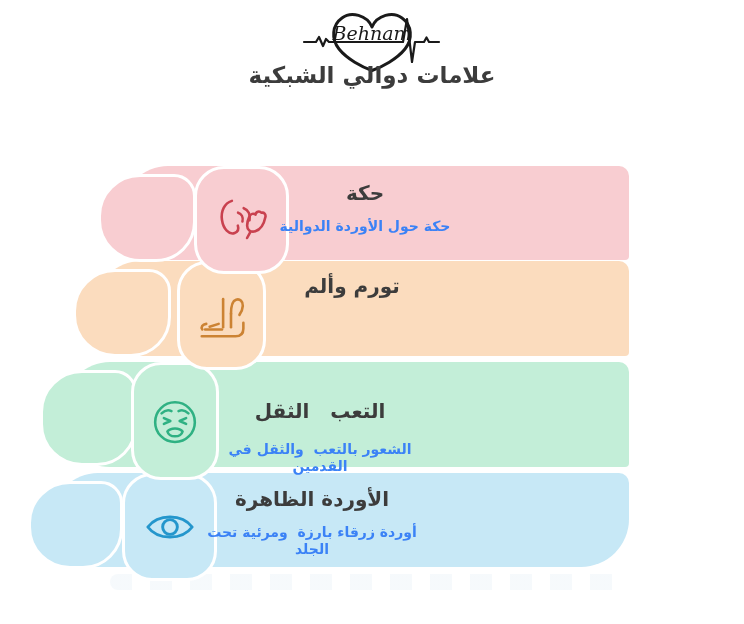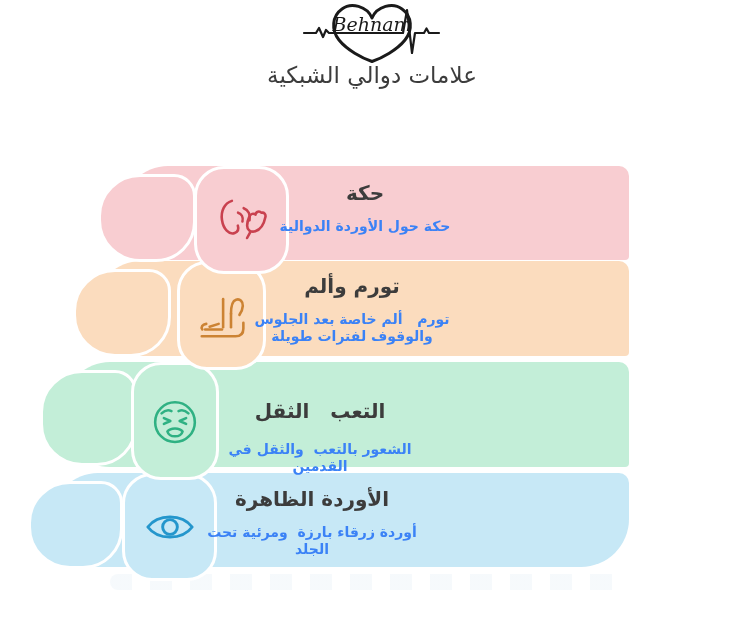--- a/index.html
+++ b/index.html
@@ -1,24 +1,24 @@
 <!DOCTYPE html>
 <html><head>
 <meta charset="utf-8">
 <style>
   html,body{margin:0;padding:0;background:#ffffff;}
   .canvas{
     position:relative;width:744px;height:624px;background:#ffffff;overflow:hidden;
     font-family:"DejaVu Sans","Liberation Sans",sans-serif;
   }
   
-  .logo{position:absolute;left:300px;top:1px;width:144px;height:66px;}
+  .logo{position:absolute;left:300px;top:10px;width:144px;height:66px;}
   .main-title{
     position:absolute;left:0;top:62px;width:744px;text-align:center;
-    font-size:23px;font-weight:400;color:#3c3c3c;direction:rtl;white-space:pre-wrap;
+    font-size:23px;font-weight:700;color:#3c3c3c;direction:rtl;white-space:pre-wrap;
   }
   
   .row{position:absolute;inset:0;}
   .row1{z-index:40;} .row2{z-index:30;} .row3{z-index:20;} .row4{z-index:10;}
   .bar,.cap,.chip{position:absolute;background:var(--c);box-sizing:border-box;}
   .bar{border-radius:46px 10px 4px 46px;}
   .bar.last{border-radius:46px 10px 48px 46px;}
   .cap{border:3px solid #ffffff;border-radius:42px 22px 40px 42px;}
   .chip{
     border:3px solid #ffffff;border-radius:30px;
@@ -98,21 +98,20 @@
         <path d="M9 36 H24"></path>
         <path d="M25 34 V9"></path>
         <path d="M32 34 V22"></path>
         <path d="M32 22 C32 15 33 10.5 36.5 9.5 C40 8.5 42.8 11 42.5 15 C42.3 18 41 21 39.5 23"></path>
         <path d="M10 31 C6.5 31.5 5 34 6.5 36"></path>
         <path d="M13 33.5 L21 31"></path>
       </svg>
     </div>
     <div class="txt">
       <div class="t">تورم وألم</div>
-      <div class="s">تورم   ألم خاصة بعد الجلوس  والوقوف لفترات طويلة</div>
     </div>
   </div>
 
   <div class="row row3" style="--c: #c3eed8; --ic: #2fb183;">
     <div class="bar"></div>
     <div class="cap"></div>
     <div class="chip">
       <svg width="56" height="56" viewBox="0 0 48 48" fill="none" stroke="currentColor" stroke-width="2.2" stroke-linecap="round" stroke-linejoin="round">
         <circle cx="24" cy="25" r="17"></circle>
         <path d="M12.5 17.5 Q16.5 13.5 21 15.5"></path>

